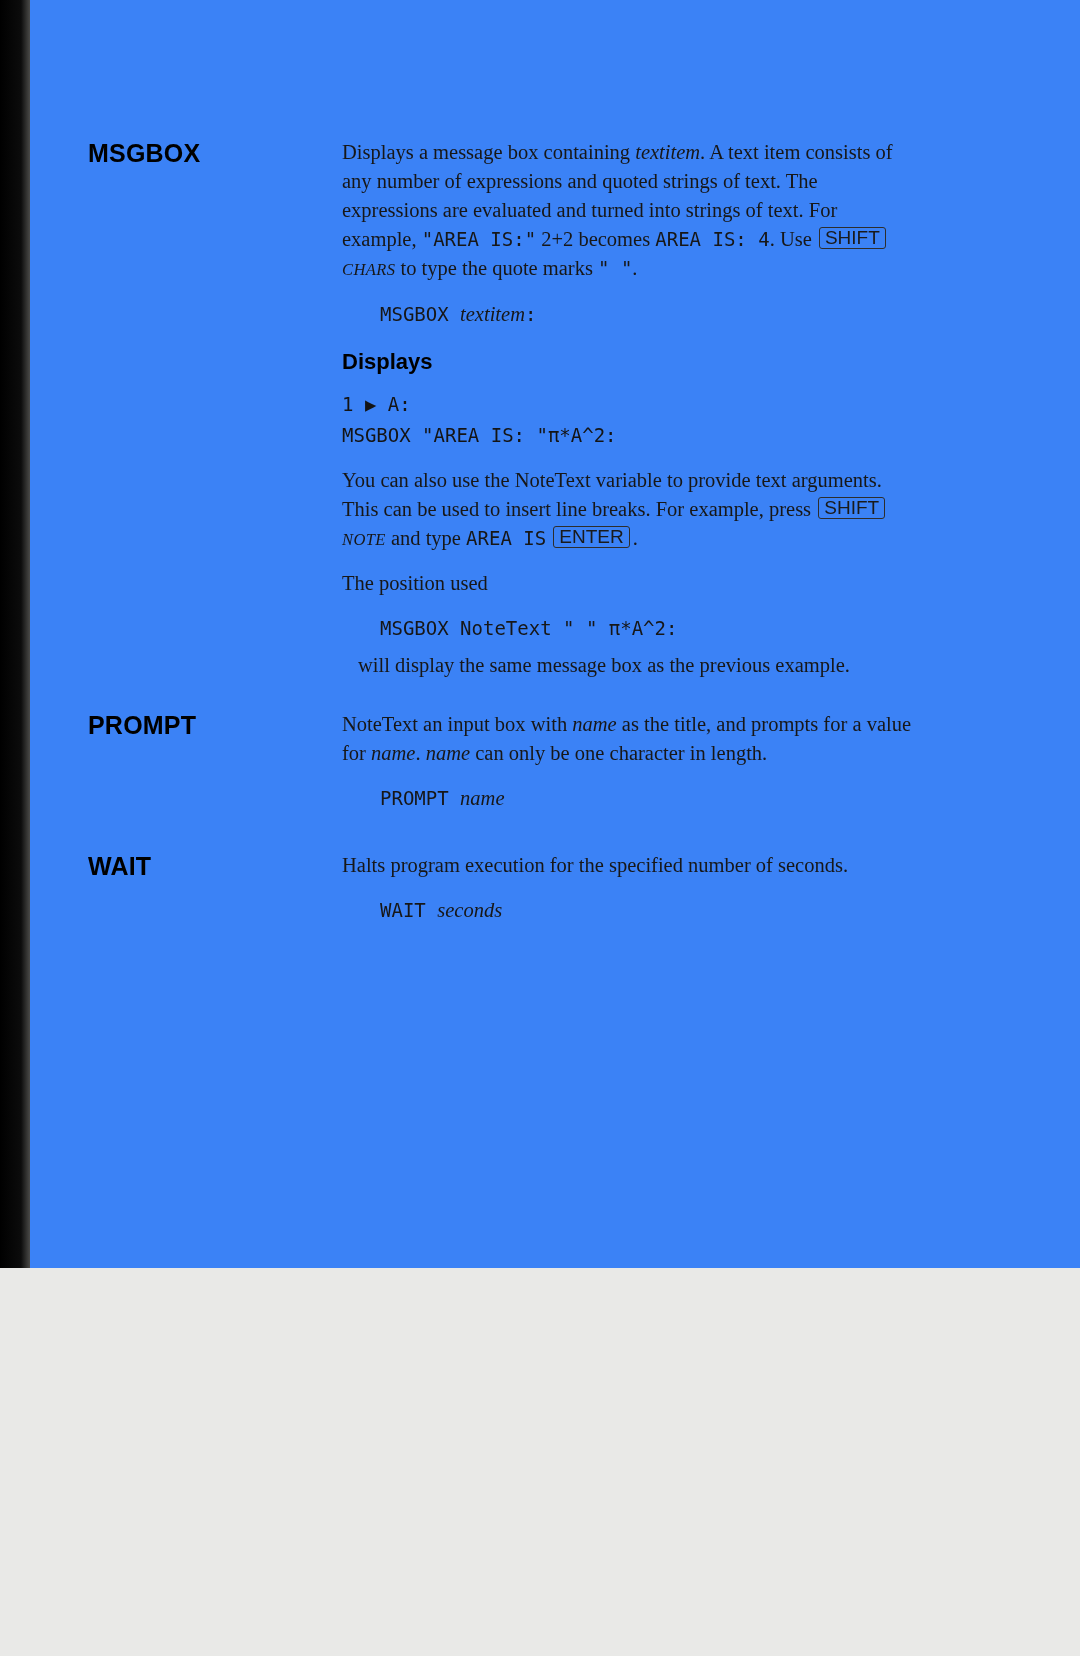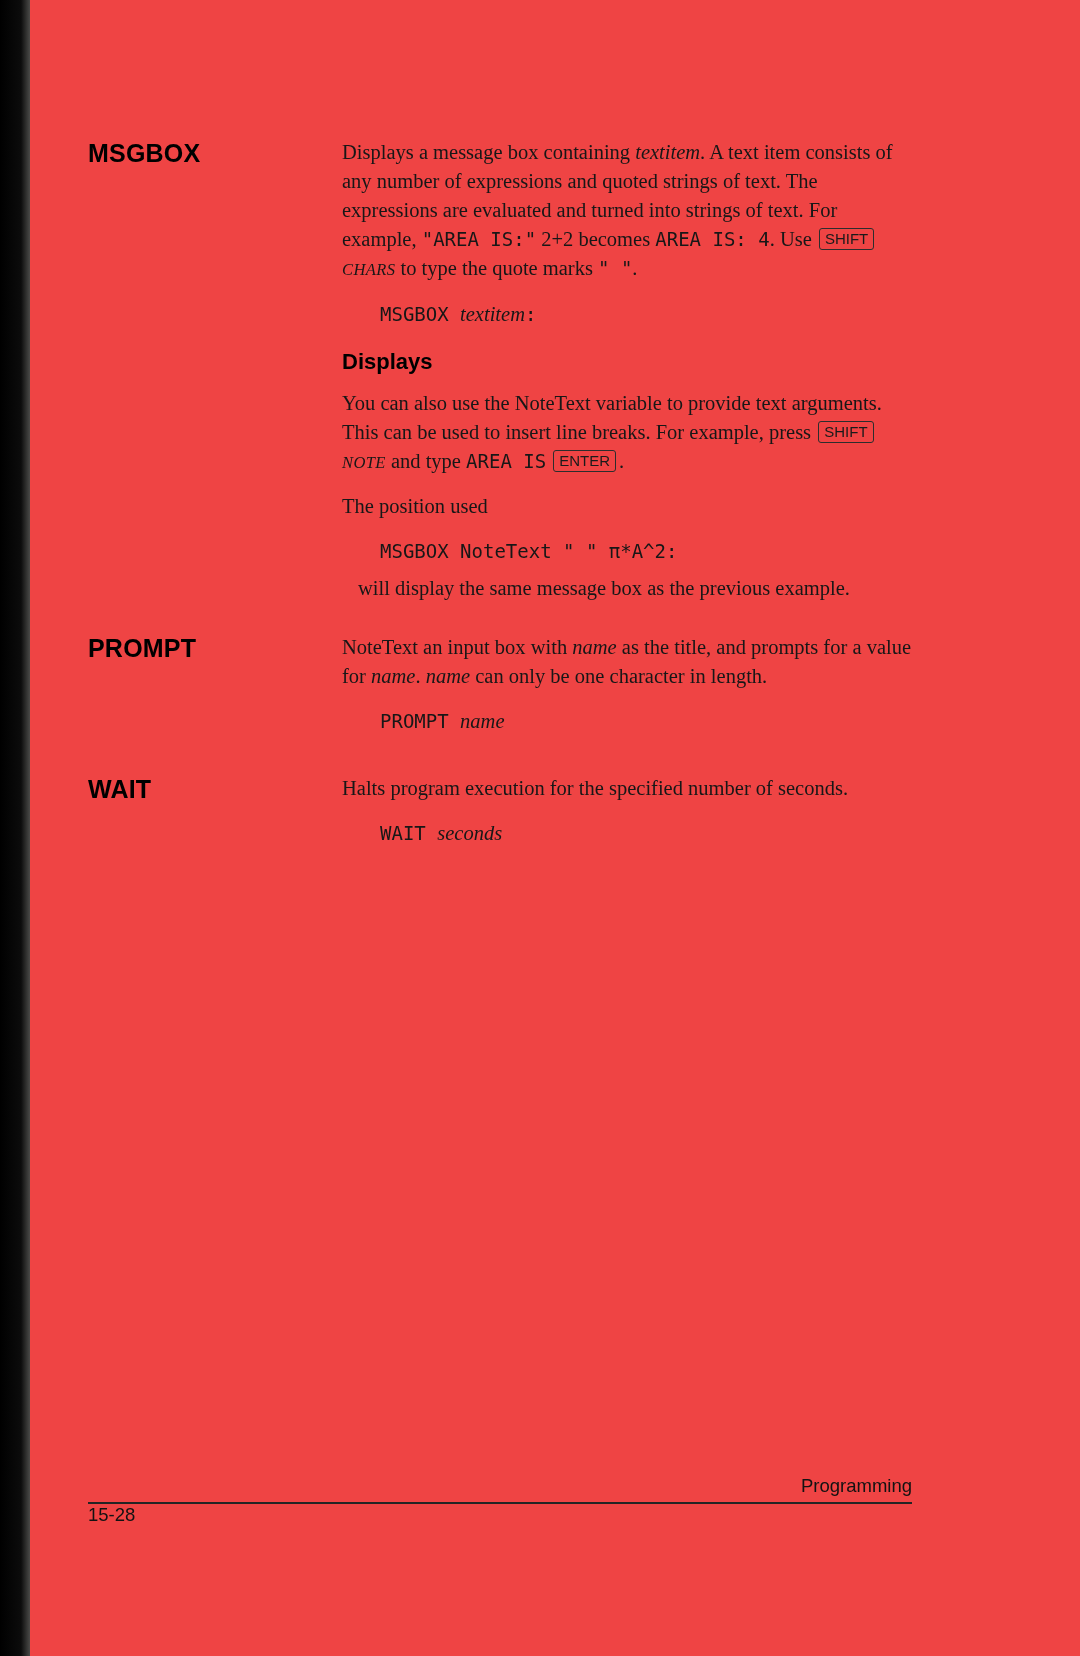--- a/index.html
+++ b/index.html
@@ -3,22 +3,22 @@
 <meta charset="utf-8">
 <style>
   * { margin:0; padding:0; box-sizing:border-box; }
   html, body { width:1080px; height:1656px; }
   body {
     font-family:"Liberation Serif", serif;
     background:#e9e9e7;
   }
   .page {
     position:relative;
-    width:1080px; height:1656px;
-    background:#ef4444;
+    width:1080px; height:1268px;
+    background:#3b82f6;
     overflow:hidden;
   }
   .scan-edge {
     position:absolute; left:0; top:0;
     width:30px; height:100%;
     background:linear-gradient(90deg,#000 0%,#0c0c0c 70%,#4a4a48 100%);
   }
   .content {
     position:absolute; left:88px; top:138px; width:824px;
   }
@@ -47,21 +47,21 @@
   }
   .seg-normal { }
   .seg-italic { font-style:italic; }
   .seg-code {
     font-family:"DejaVu Sans Mono", monospace;
     font-size:19px;
   }
   .seg-key {
     display:inline-block;
     font-family:"Liberation Sans", sans-serif;
-    font-size:15px; line-height:20px;
+    font-size:19px; line-height:20px;
     border:1.5px solid #2d2d2d; border-radius:3px;
     padding:0 5px; margin:0 3px 0 2px;
     vertical-align:2px; color:#1a1a1a;
   }
   .seg-keylabel {
     font-style:italic; font-size:16.5px;
     letter-spacing:0.4px;
   }
   .footer {
     position:absolute; left:88px; top:1475px; width:824px;
@@ -81,20 +81,24 @@
   <div class="content">
 
     <section class="row">
       <div class="lhead">
         <h2>MSGBOX</h2>
       </div>
       <div class="body">
         <p class="para"><span class="seg-normal">Displays a message box containing </span><span class="seg-italic">textitem</span><span class="seg-normal">. A text item consists of any number of expressions and quoted strings of text. The expressions are evaluated and turned into strings of text. For example, </span><span class="seg-code">"AREA IS:"</span><span class="seg-normal"> 2+2 becomes </span><span class="seg-code">AREA IS: 4</span><span class="seg-normal">. Use </span><span class="seg-key">SHIFT</span><span class="seg-keylabel">CHARS</span><span class="seg-normal"> to type the quote marks </span><span class="seg-code">" "</span><span class="seg-normal">.</span></p>
         <p class="syntax"><span class="seg-code">MSGBOX </span><span class="seg-italic">textitem</span><span class="seg-code">:</span></p>
         <h3 class="subhead">Displays</h3>
+        <div class="codeblock">
+          <div class="codeline"><span class="seg-code">1 ▶ A:</span></div>
+          <div class="codeline"><span class="seg-code">MSGBOX "AREA IS: "π*A^2:</span></div>
+        </div>
         <p class="para"><span class="seg-normal">You can also use the NoteText variable to provide text arguments. This can be used to insert line breaks. For example, press </span><span class="seg-key">SHIFT</span><span class="seg-keylabel">NOTE</span><span class="seg-normal"> and type </span><span class="seg-code">AREA IS</span><span class="seg-normal"> </span><span class="seg-key">ENTER</span><span class="seg-normal">.</span></p>
         <p class="para"><span class="seg-normal">The position used</span></p>
         <p class="syntax"><span class="seg-code">MSGBOX NoteText " " π*A^2:</span></p>
         <p class="para"><span class="seg-normal">will display the same message box as the previous example.</span></p>
       </div>
     </section>
 
     <section class="row">
       <div class="lhead">
         <h2>PROMPT</h2>

